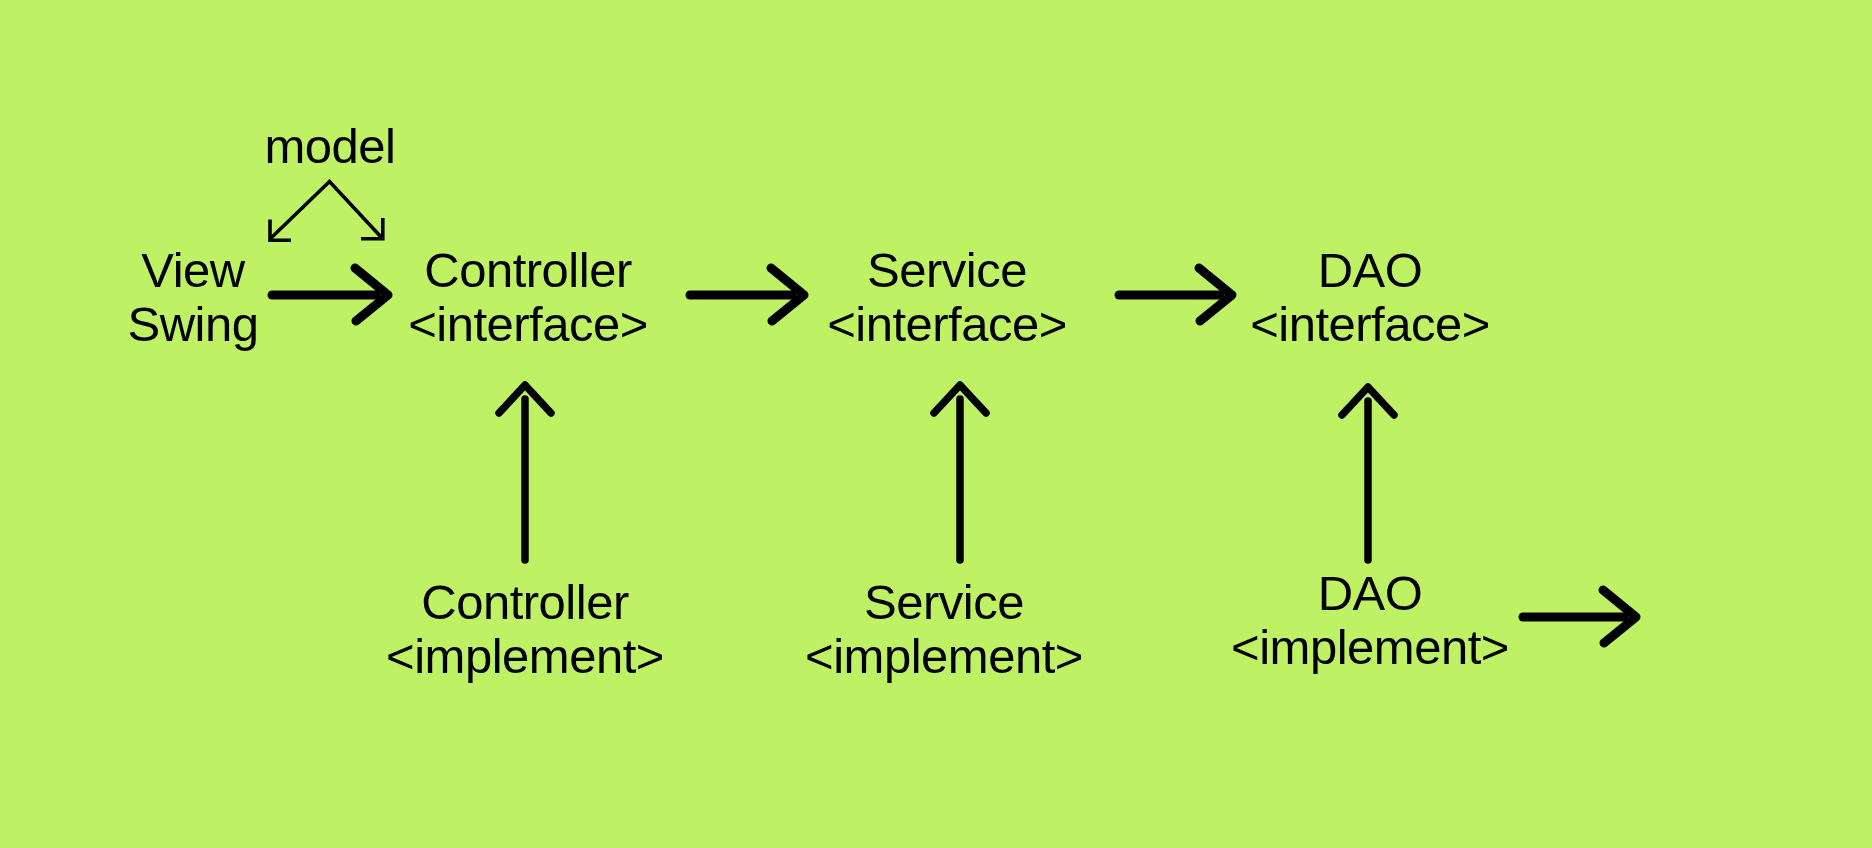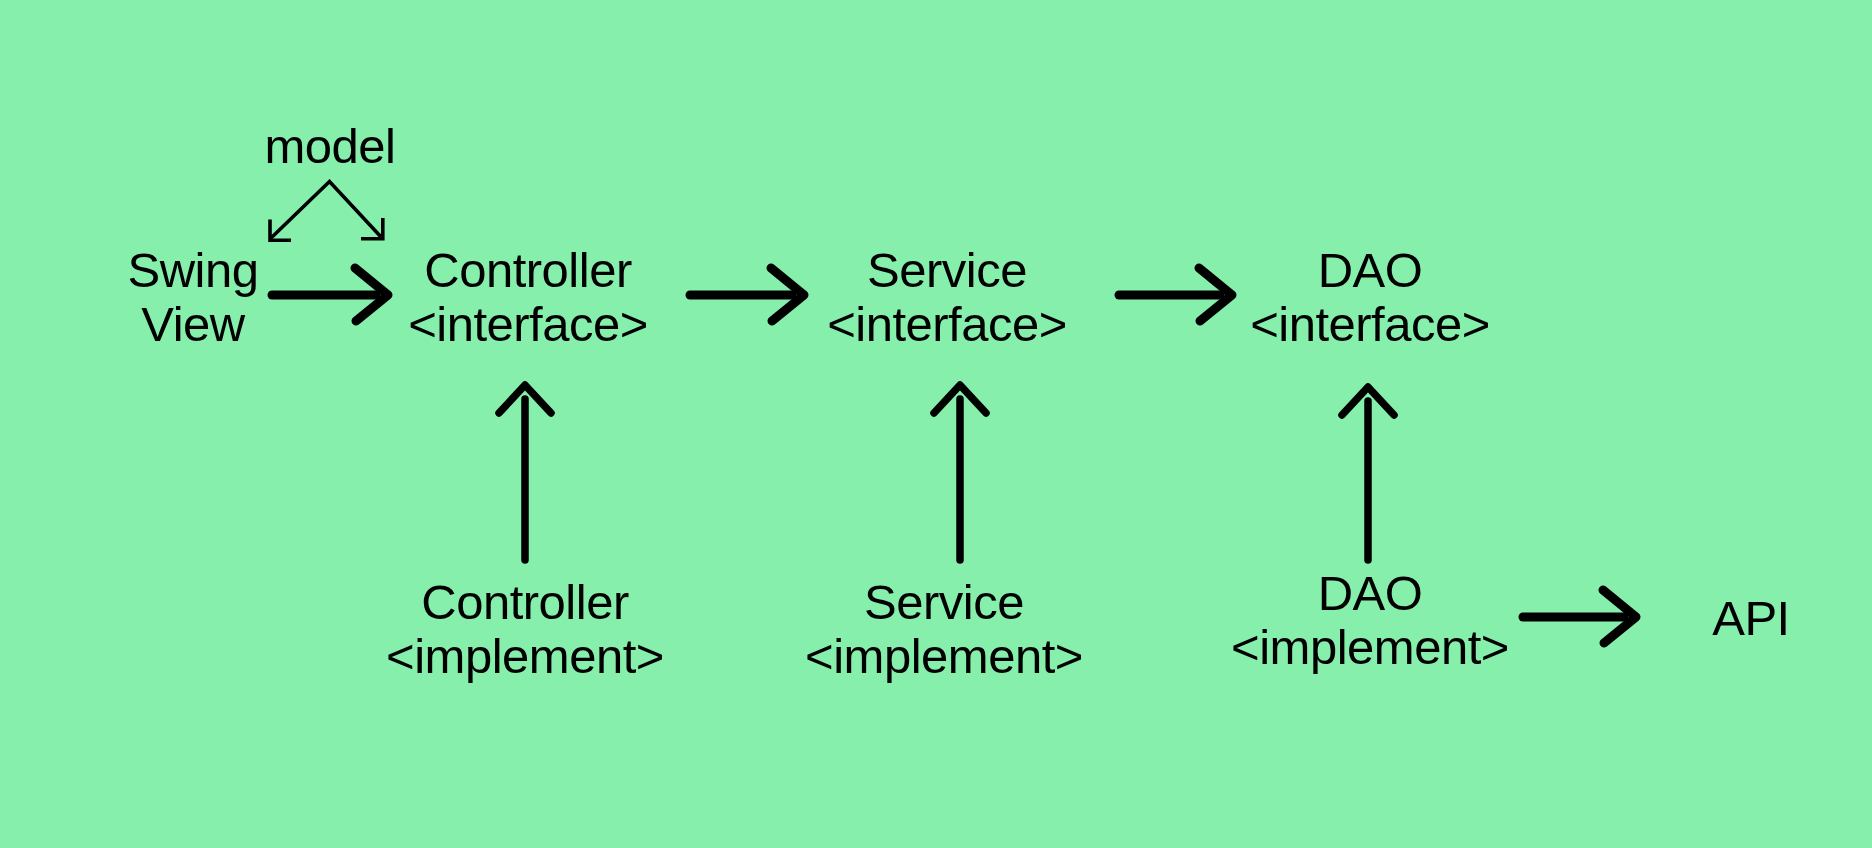--- a/index.html
+++ b/index.html
@@ -4,21 +4,21 @@
 <style>
   html, body {
     margin: 0;
     padding: 0;
     background: #d9d9d9;
   }
   .canvas {
     position: relative;
     width: 1872px;
     height: 848px;
-    background: #86efac;
+    background: #bef264;
     overflow: hidden;
     font-family: "Liberation Sans", "DejaVu Sans", sans-serif;
     color: #000000;
   }
   .arrows-layer {
     position: absolute;
     left: 0;
     top: 0;
     width: 1872px;
     height: 848px;
@@ -103,22 +103,22 @@
       <path class="thick" d="M1523,617 H1624"></path>
       <path class="thick" d="M1603,590 L1636,617 L1604,643"></path>
     </g>
   </svg>
 
   <div class="node" style="left:330px; top:146px">
     <div>model</div>
   </div>
 
   <div class="node" style="left:193px; top:297px">
+    <div>View</div>
     <div>Swing</div>
-    <div>View</div>
   </div>
 
   <div class="node" style="left:528px; top:297px">
     <div>Controller</div>
     <div>&lt;interface&gt;</div>
   </div>
 
   <div class="node" style="left:947px; top:297px">
     <div>Service</div>
     <div>&lt;interface&gt;</div>
@@ -138,16 +138,15 @@
     <div>Service</div>
     <div>&lt;implement&gt;</div>
   </div>
 
   <div class="node" style="left:1370px; top:620px">
     <div>DAO</div>
     <div>&lt;implement&gt;</div>
   </div>
 
   <div class="node" style="left:1751px; top:618px">
-    <div>API</div>
   </div>
 
 </div>
 
 </body></html>

